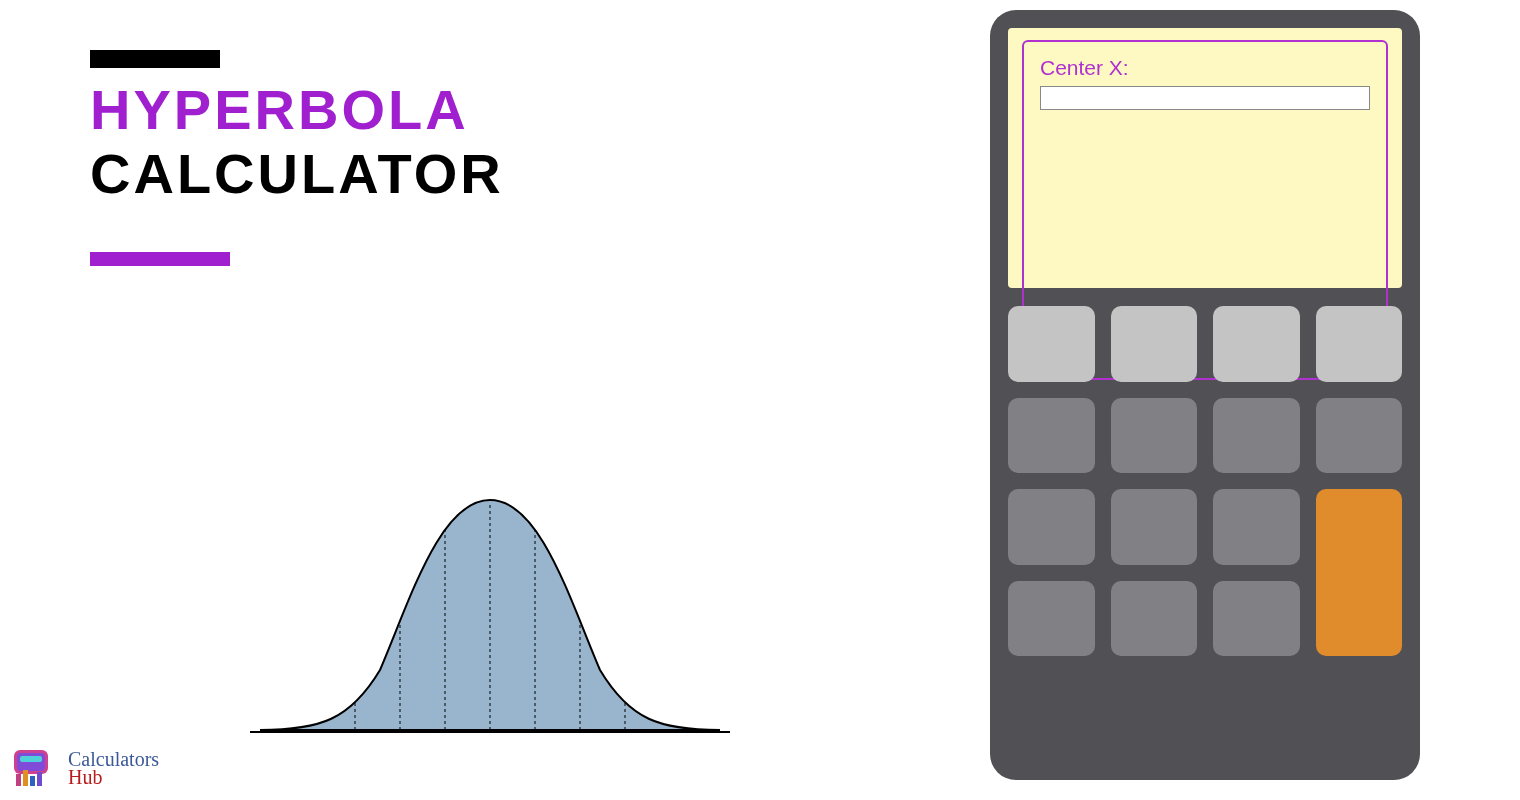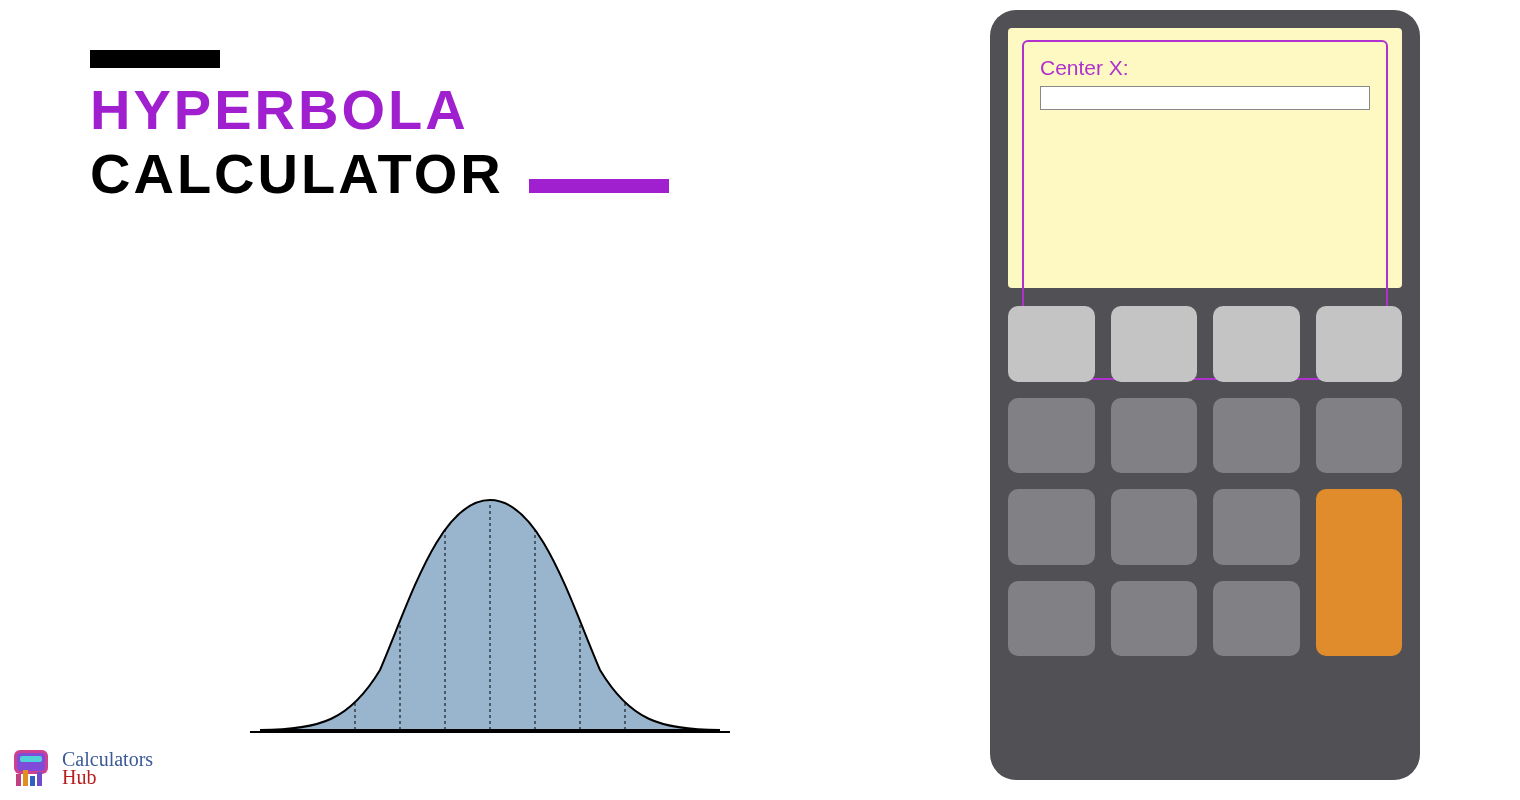--- a/index.html
+++ b/index.html
@@ -35,20 +35,21 @@
       text-transform: uppercase;
     }
     
     .purple-text { color: #a020d0; }
     .black-text { color: #000; }
     
     .title-row {
       display: flex;
       align-items: baseline;
       gap: 25px;
+      flex-direction: column;
     }
     
     .purple-bar-bottom {
       width: 140px;
       height: 14px;
       background: #a020d0;
       margin-top: 20px;
     }
     
     .bell-curve-container {
@@ -123,21 +124,21 @@
     .key-light { background: #c4c4c4; }
     .key-orange { background: #e08c2c; }
     .key-tall { grid-row: span 2; }
     
     .logo {
       position: absolute;
       left: 12px;
       bottom: 12px;
       display: flex;
       align-items: center;
-      gap: 10px;
+      gap: 16px;
     }
     
     .logo-icon {
       width: 40px;
       height: 40px;
       position: relative;
     }
     
     .logo-text {
       font-family: 'Brush Script MT', cursive;

